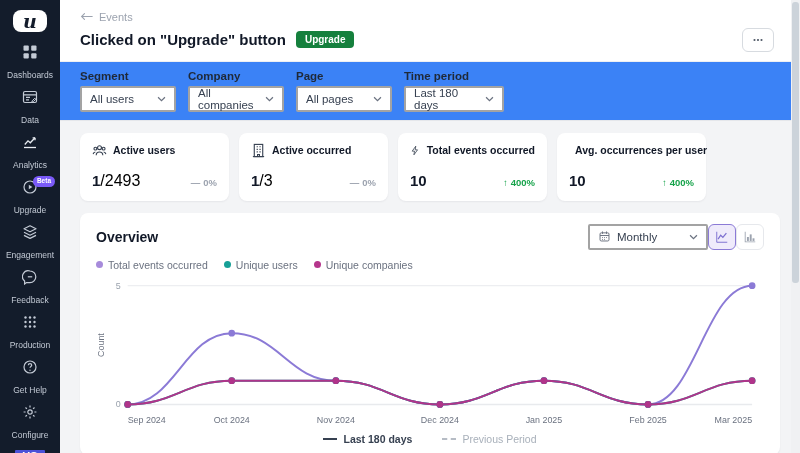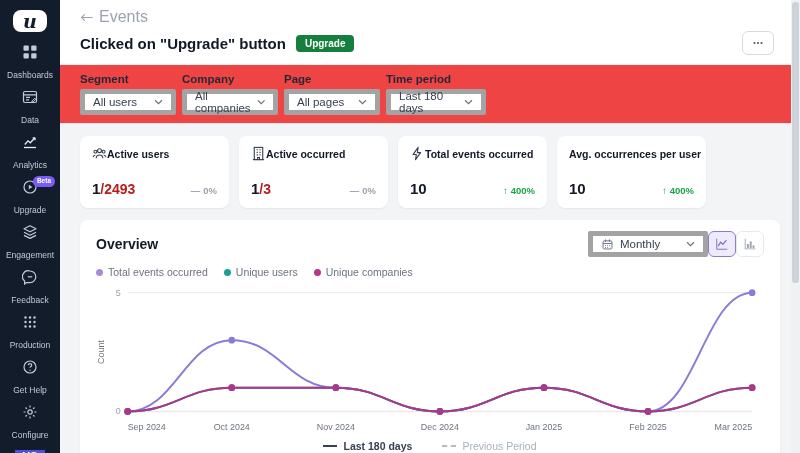--- a/index.html
+++ b/index.html
@@ -11,41 +11,41 @@
   .logo{width:34px;height:34px;background:#fff;border-radius:8px;color:#131c2b;font-family:"DejaVu Serif",serif;font-style:italic;font-weight:700;font-size:19px;display:flex;align-items:center;justify-content:center;margin-bottom:8px}
   .nav-item{display:flex;flex-direction:column;align-items:center;gap:10px;padding:4px 0 5px;width:100%;color:#c3cad5;font-size:8.5px;cursor:pointer;position:relative}
   .nav-item svg{width:16px;height:16px}
   .beta{position:absolute;top:1px;right:5px;background:#7a5af8;color:#fff;font-size:6.5px;line-height:1;padding:2px 4px;border-radius:6px;font-weight:700}
   .spacer{flex:1}
   .avatar{width:30px;height:30px;background:#4c51d8;border-radius:1px;color:#fff;font-weight:700;font-size:11px;display:flex;align-items:center;justify-content:center;margin-top:5px;cursor:pointer}
 
   
   .main{flex:1;display:flex;flex-direction:column;min-width:0}
   .topbar{background:#fff;padding:8px 20px 9px;border-bottom:1px solid #eef0f2}
-  .back{display:inline-flex;align-items:center;gap:6px;color:#9ca3af;font-size:16px;cursor:pointer;margin-bottom:5px}
+  .back{display:inline-flex;align-items:center;gap:6px;color:#9ca3af;font-size:11px;cursor:pointer;margin-bottom:5px}
   .title-row{display:flex;align-items:center;gap:10px}
   .page-title{font-size:15px;font-weight:700;color:#111827}
   .badge{background:#15803d;color:#fff;font-size:10px;font-weight:700;padding:3px 9px;border-radius:4px}
   .menu-btn{margin-left:auto;width:32px;height:24px;border:1px solid #d7dbe0;border-radius:6px;background:#fff;display:flex;align-items:center;justify-content:center;cursor:pointer;margin-right:6px}
 
-  .filterbar{background:#ef4444;padding:8px 20px 8px;border-bottom:1px solid #e5e7eb;display:flex;gap:6px}
+  .filterbar{background:#3b82f6;padding:8px 20px 8px;border-bottom:1px solid #e5e7eb;display:flex;gap:12px}
   .fgroup{display:flex;flex-direction:column;gap:4px}
   .flabel{font-size:11.5px;font-weight:700;color:#1f2937}
-  .select{height:26px;border:5px solid #a3a3a3;border-radius:2px;background:#fff;display:flex;align-items:center;gap:6px;padding:0 8px;font-size:11.5px;color:#374151;cursor:pointer}
+  .select{height:26px;border:2px solid #a3a3a3;border-radius:2px;background:#fff;display:flex;align-items:center;gap:6px;padding:0 8px;font-size:11.5px;color:#374151;cursor:pointer}
   .select .val{flex:1}
   .fgroup .select{width:96px}
   .fgroup.wide .select{width:100px}
 
   .content{padding:12px 20px 0;flex:1}
   .stats{display:flex;gap:10px}
   .stat-card{width:149px;background:#fff;border-radius:8px;padding:10px 12px 11px;box-shadow:0 1px 2px rgba(16,24,40,.06)}
-  .stat-head{display:flex;align-items:center;font-size:10.5px;font-weight:700;color:#111827;margin-bottom:19px;white-space:nowrap}
+  .stat-head{display:flex;align-items:center;gap:6px;font-size:10.5px;font-weight:700;color:#111827;margin-bottom:14px;white-space:nowrap}
   .stat-body{display:flex;align-items:baseline;justify-content:space-between}
   .stat-value{font-size:15px;font-weight:700;color:#111827}
-  .denom{color:#b91c1c;font-weight:700;font-size:14px}
+  .denom{color:#000000;font-weight:400;font-size:16px}
   .change{font-size:9.5px;color:#9ca3af;font-weight:600;display:flex;align-items:center;gap:3px}
   .change.up{color:#16a34a}
 
   .overview{background:#fff;border-radius:8px;margin-top:12px;padding:11px 16px 10px;box-shadow:0 1px 2px rgba(16,24,40,.06)}
   .ov-head{display:flex;align-items:center}
   .ov-title{font-size:14px;font-weight:700;color:#111827}
   .ov-controls{margin-left:auto;display:flex;align-items:center}
   .gran .select{width:120px}
   .toggle{width:28px;height:26px;border-radius:6px;display:flex;align-items:center;justify-content:center;cursor:pointer;border:1px solid #e6e8ec;background:#fff}
   .toggle.active{border:1.5px solid #8b7ad6;background:#efebfb}

